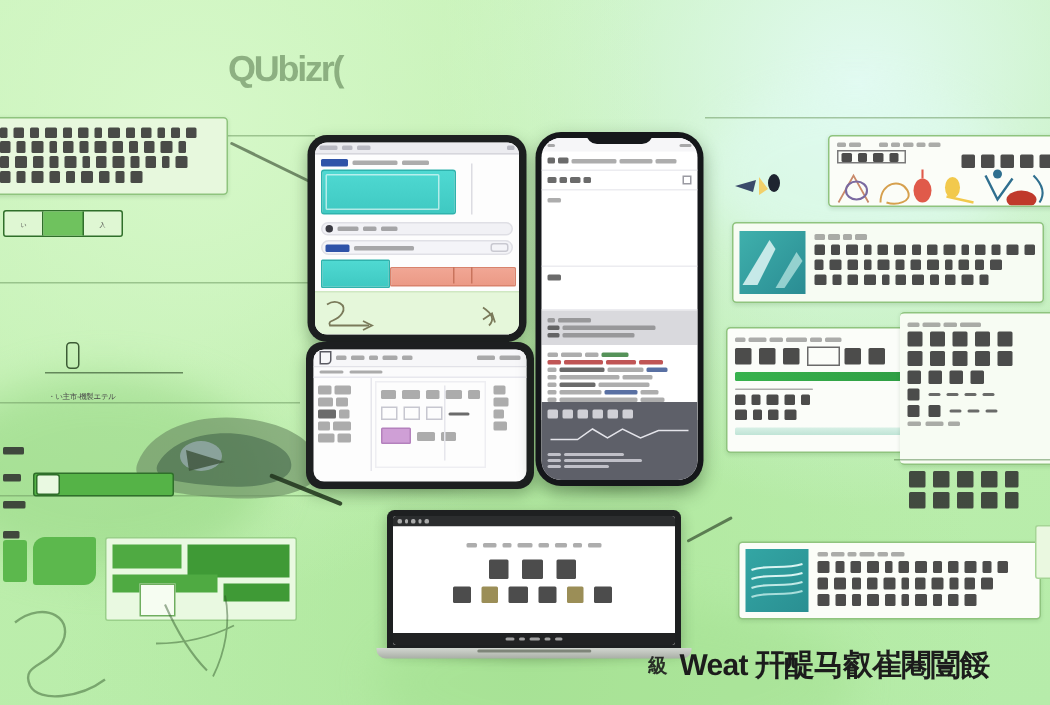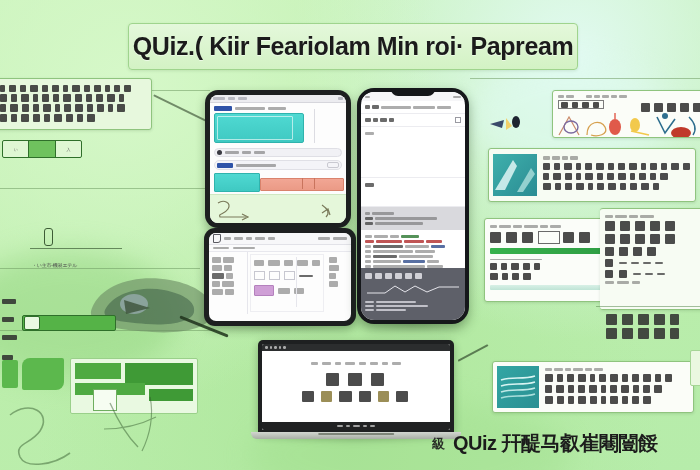--- a/index.html
+++ b/index.html
@@ -138,23 +138,20 @@
   <div class="bg-soft-blob" style="left:250px;top:400px;width:320px;height:110px;background:#9fdd8c;opacity:.4;"></div>
   <div class="bg-soft-blob" style="left:470px;top:60px;width:200px;height:110px;background:#dffbf0;opacity:.55;"></div>
 
   <div class="hairline" style="left:0;top:90px;width:210px;height:1px;"></div>
   <div class="hairline" style="left:0;top:188px;width:240px;height:1px;"></div>
   <div class="hairline" style="left:0;top:268px;width:200px;height:1px;"></div>
   <div class="hairline" style="left:0;top:330px;width:215px;height:1px;"></div>
   <div class="hairline" style="left:470px;top:78px;width:230px;height:1px;"></div>
 
   <div class="title-ghost">QUbizr(</div>
-  <div class="title-banner">
-    <span class="title-text">QUiz.( Kiir Feariolam Min roi· Papream</span>
-  </div>
 
   <div class="panel" style="left:-6px;top:78px;width:156px;height:50px;background:#e7f8dd;">
     <div style="padding:4px 5px;">
       <div class="glyph-row">
         <span class="cjk" style="width:5px;height:7px;"></span>
           <span class="cjk" style="width:7px;height:7px;"></span>
         <span class="cjk" style="width:6px;height:7px;"></span>
           <span class="cjk" style="width:8px;height:7px;"></span>
         <span class="cjk" style="width:6px;height:7px;"></span>
           <span class="cjk" style="width:7px;height:7px;"></span>
@@ -855,16 +852,16 @@
         <span class="cjk" style="width:7px;height:8px;"></span>
           <span class="cjk" style="width:8px;height:8px;"></span>
       </div>
     </div>
   </div>
 
   <div style="position:absolute;left:690px;top:350px;width:12px;height:34px;background:#eaf8e0;border:1px solid #a6d596;border-radius:2px;"></div>
 
   <div class="footer-row">
     <span class="footer-badge">級</span>
-    <span class="footer-text">QUiz 幵醍马叡崔闀闓餒</span>
+    <span class="footer-text">Weat 幵醍马叡崔闀闓餒</span>
   </div>
 
 </div>
 
 </body></html>

